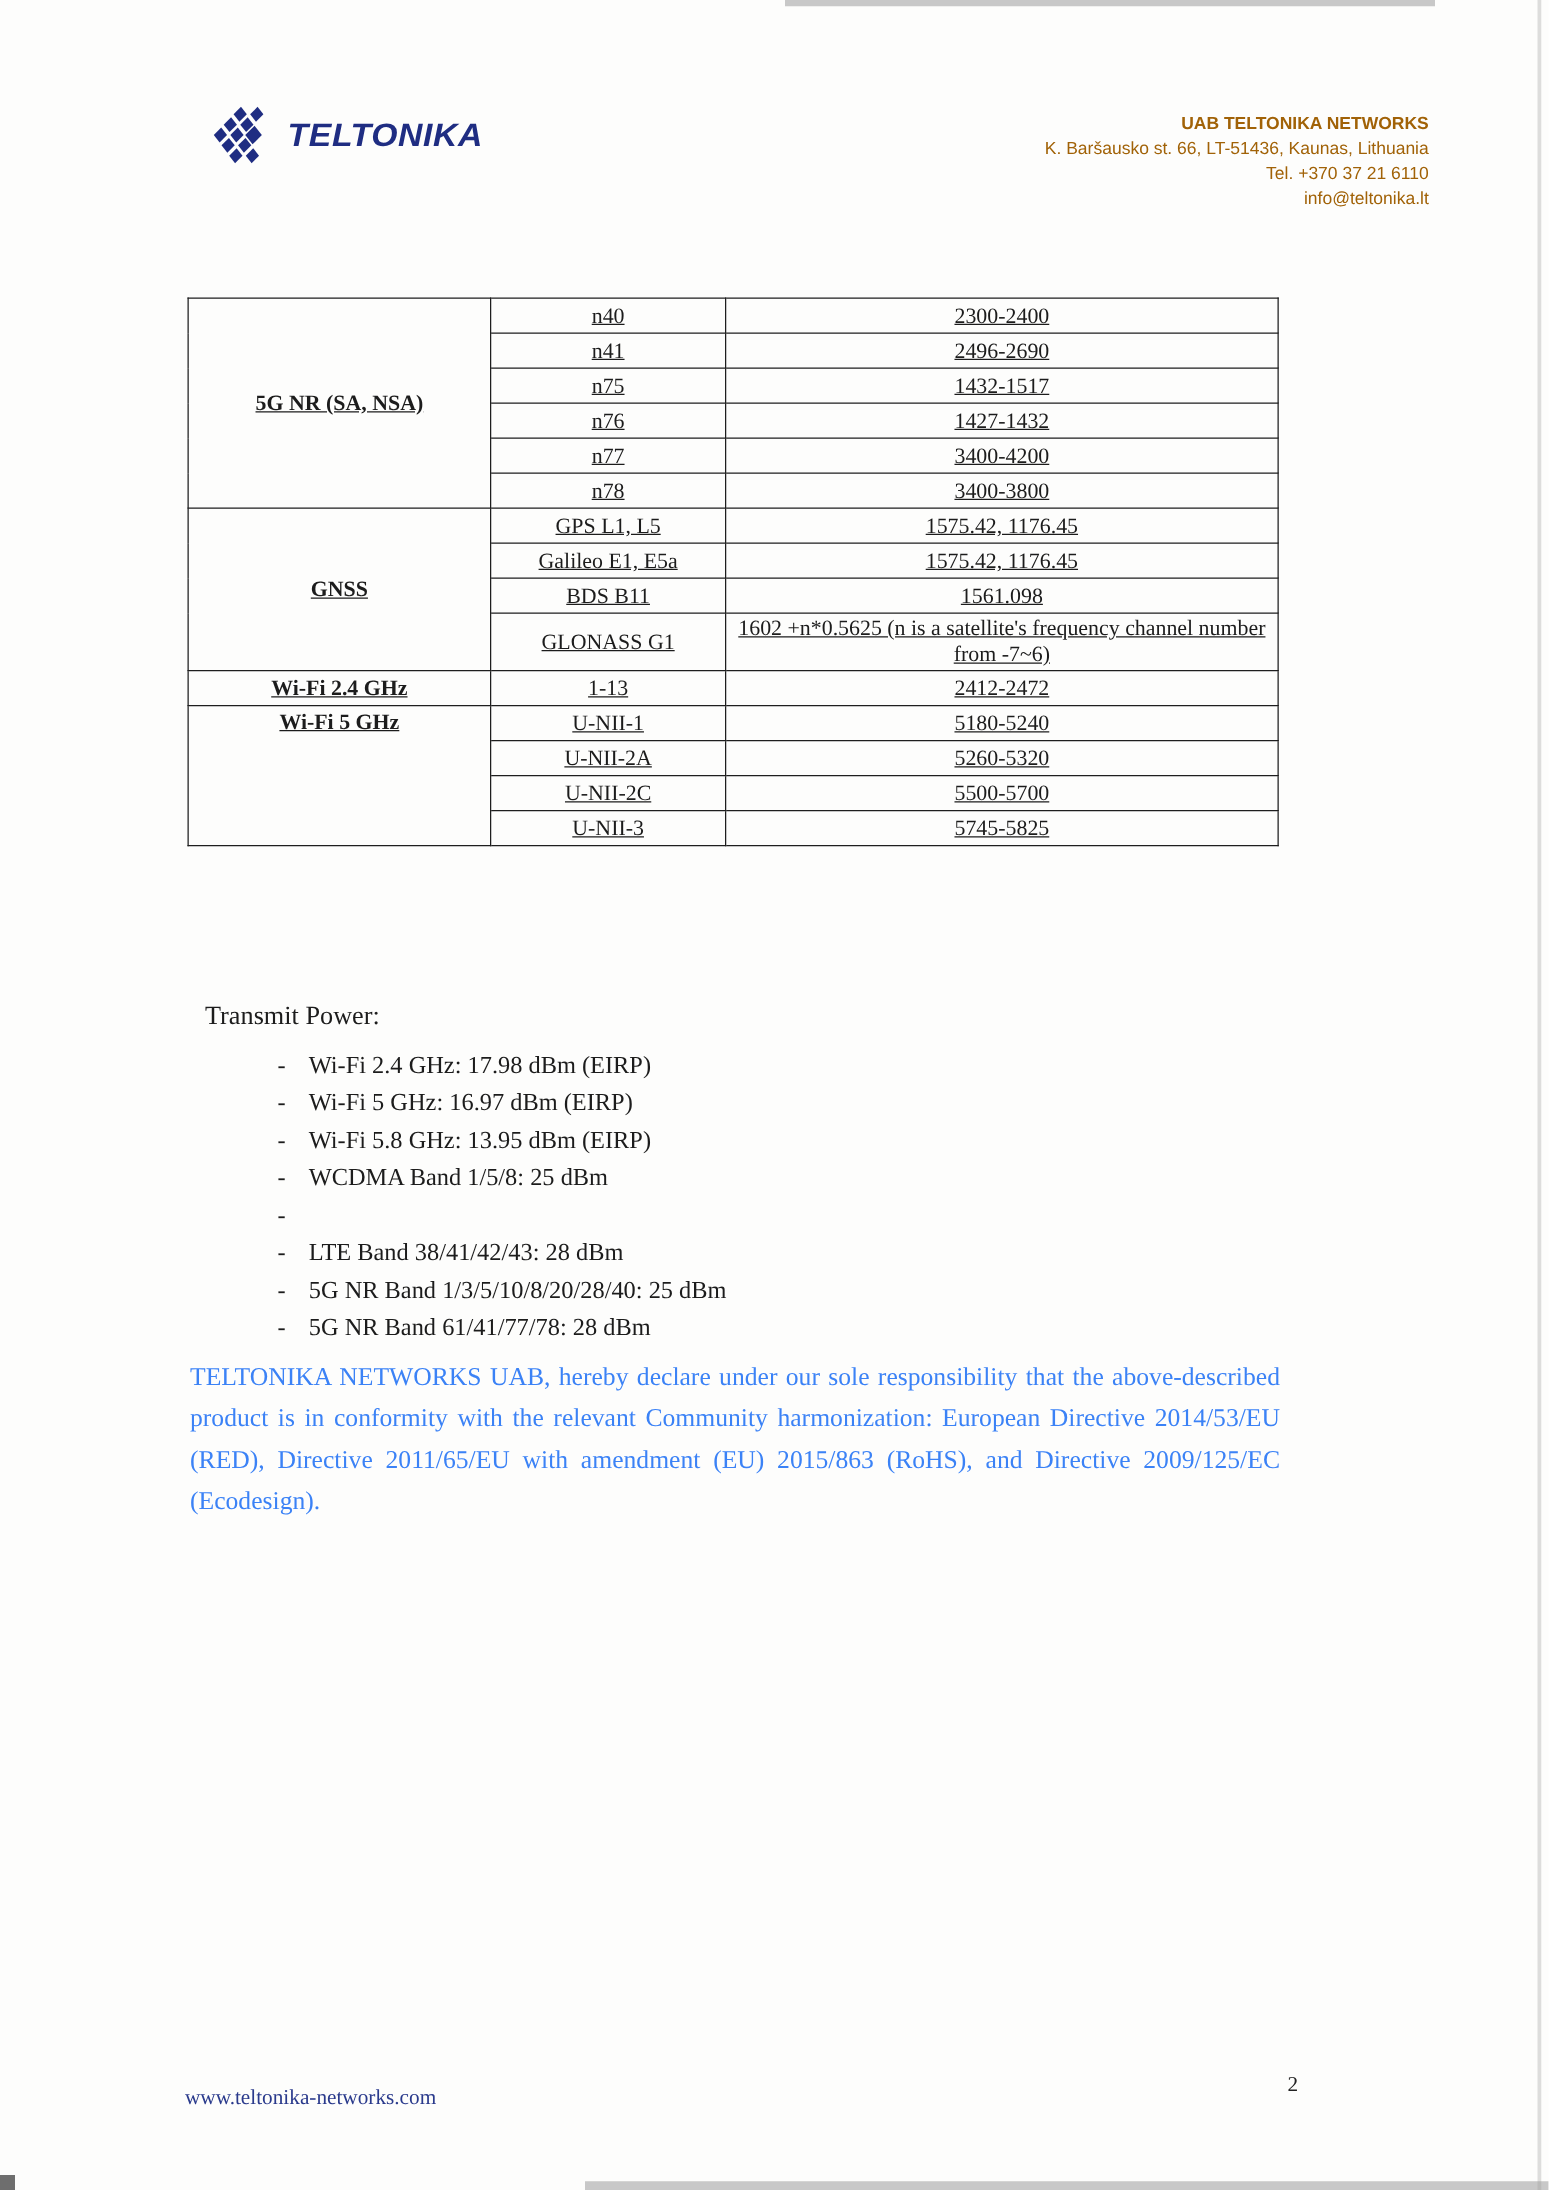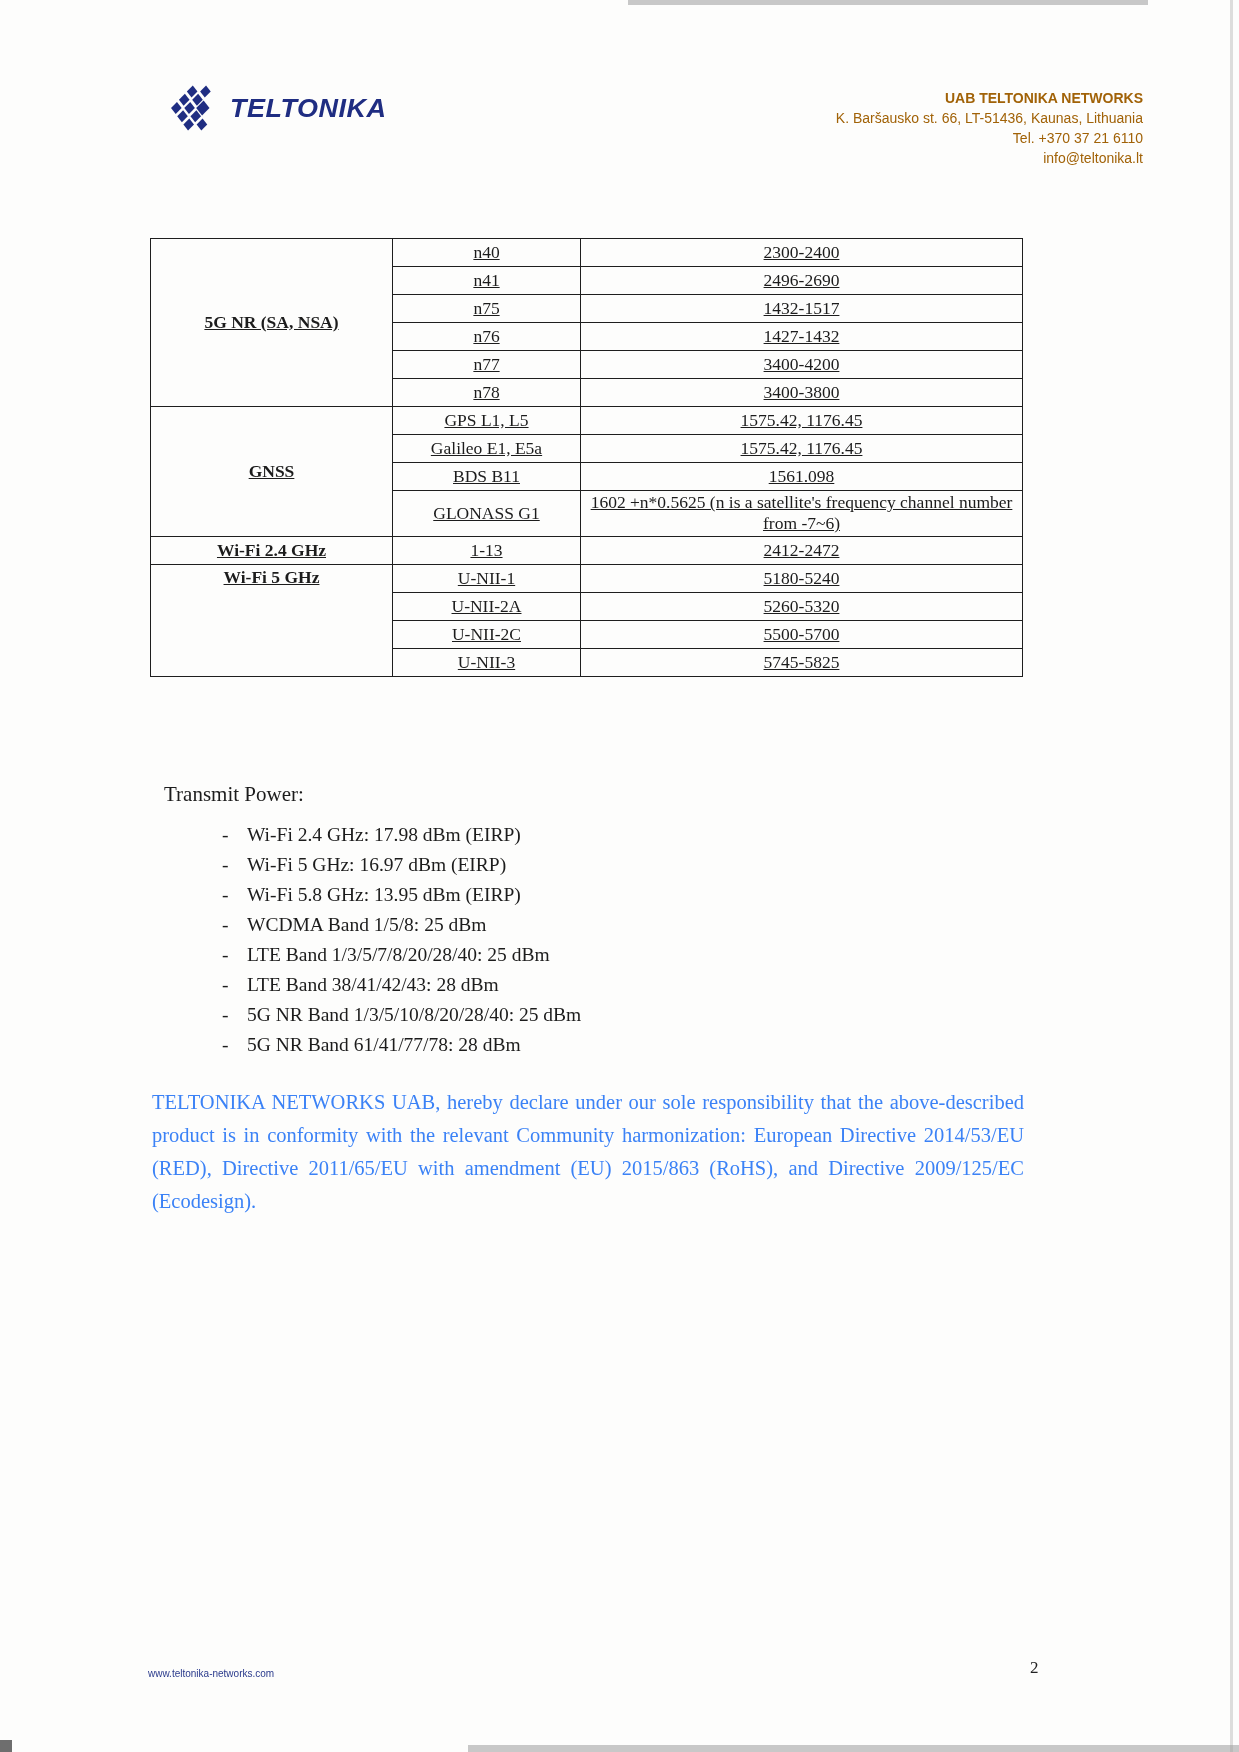--- a/index.html
+++ b/index.html
@@ -22,33 +22,33 @@
   .corp .co{font-weight:bold;}
 
   
   .band-table{position:absolute;left:150px;top:238px;border-collapse:collapse;table-layout:fixed;width:872px;}
   .band-table td{border:1.6px solid #1e1e1e;text-align:center;vertical-align:middle;
                  font-size:17.5px;padding:1px 8px;height:25px;line-height:1.22;text-decoration:underline;}
   .band-table td.cat{font-weight:bold;}
   .band-table td.cat.top{vertical-align:top;padding-top:2px;}
 
   
-  .tp{position:absolute;left:164px;top:782px;width:880px;}
+  .tp{position:absolute;left:164px;top:800px;width:880px;}
   .tp-title{font-size:21px;}
   .tp-list{margin-top:13px;}
   .tp-item{display:flex;font-size:19.5px;line-height:30px;}
   .tp-dash{width:25px;text-align:left;margin-left:58px;flex:0 0 auto;}
 
   
   .decl{position:absolute;left:152px;top:1086px;width:872px;font-size:20.5px;line-height:33px;
         text-align:justify;color:#3b82f6;}
 
   
-  .site{position:absolute;left:148px;top:1668px;font-family:Liberation Sans, sans-serif;
-        font-size:10px;color:#2a3a8c;}
+  .site{position:absolute;left:148px;top:1668px;font-family:Liberation Serif, serif;
+        font-size:17px;color:#2a3a8c;}
   .pageno{position:absolute;left:1030px;top:1658px;font-size:17px;color:#222;}
 </style>
 </head>
 <body>
 
 <div class="page">
 
   <div class="scan-top"></div>
   <div class="scan-right"></div>
   <div class="scan-bottom"></div>
@@ -171,21 +171,20 @@
         <div class="tp-item">
           <span class="tp-dash">-</span>
           <span>Wi-Fi 5.8 GHz: 13.95 dBm (EIRP)</span>
         </div>
         <div class="tp-item">
           <span class="tp-dash">-</span>
           <span>WCDMA Band 1/5/8: 25 dBm</span>
         </div>
         <div class="tp-item">
           <span class="tp-dash">-</span>
-          <span>LTE Band 1/3/5/7/8/20/28/40: 25 dBm</span>
         </div>
         <div class="tp-item">
           <span class="tp-dash">-</span>
           <span>LTE Band 38/41/42/43: 28 dBm</span>
         </div>
         <div class="tp-item">
           <span class="tp-dash">-</span>
           <span>5G NR Band 1/3/5/10/8/20/28/40: 25 dBm</span>
         </div>
         <div class="tp-item">

